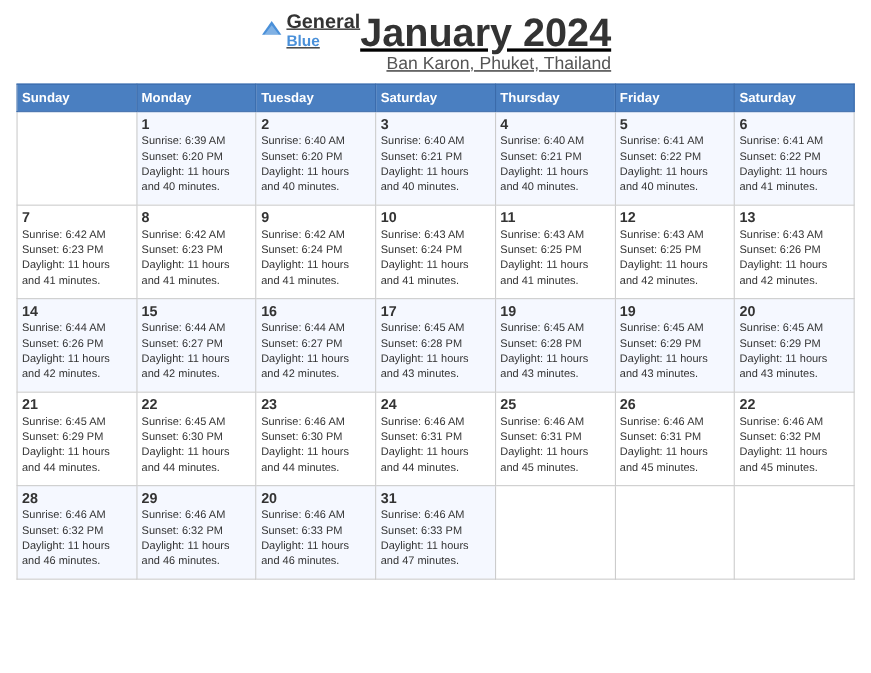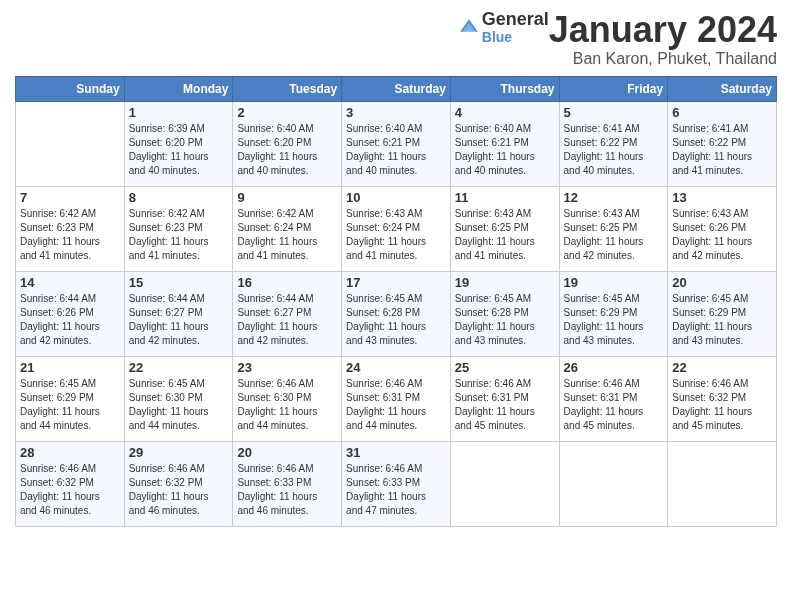--- a/index.html
+++ b/index.html
@@ -5,23 +5,24 @@
     * { box-sizing: border-box; margin: 0; padding: 0; }
     body {
       font-family: Arial, sans-serif;
       background: #fff;
       width: 792px;
       min-height: 612px;
       padding: 10px 15px;
     }
     .header {
       display: flex;
-      justify-content: flex-end;
+      justify-content: center;
       align-items: flex-start;
       margin-bottom: 8px;
+      text-decoration: underline;
     }
     .logo {
       display: flex;
       align-items: center;
       gap: 2px;
     }
     .logo-text {
       display: flex;
       flex-direction: column;
       line-height: 1.1;
@@ -57,21 +58,21 @@
       width: 100%;
       border-collapse: collapse;
       table-layout: fixed;
     }
     thead tr th {
       background-color: #4a7fc1;
       color: #fff;
       font-size: 12px;
       font-weight: bold;
       padding: 5px 4px;
-      text-align: right;
+      text-align: left;
       border: 1px solid #3a6aaa;
     }
     tbody tr td {
       border: 1px solid #ccc;
       vertical-align: top;
       padding: 3px 4px;
       font-size: 10px;
       color: #333;
       height: 85px;
       background: #fff;

